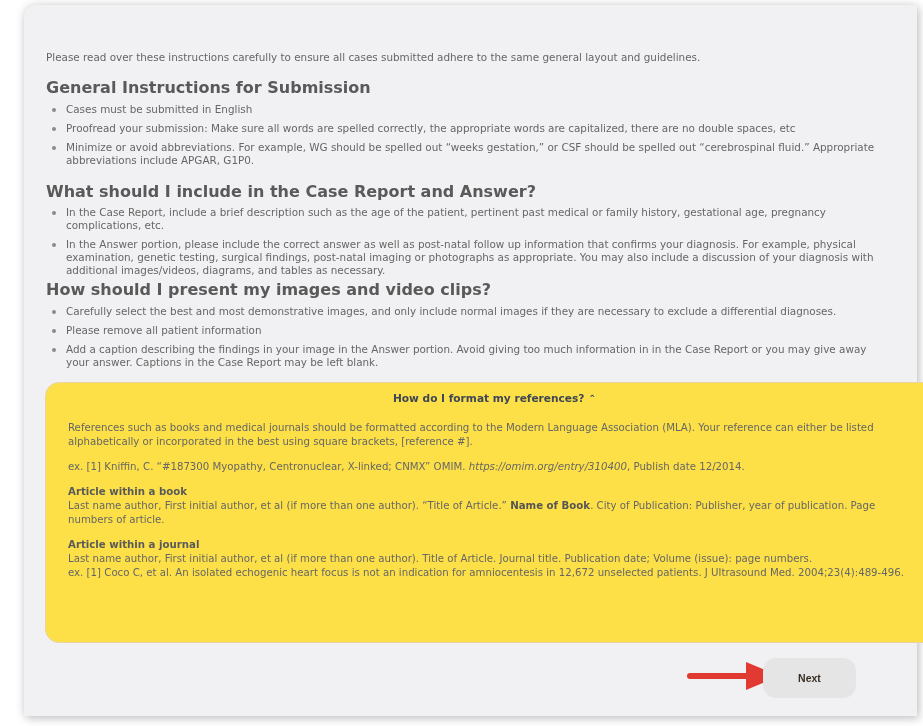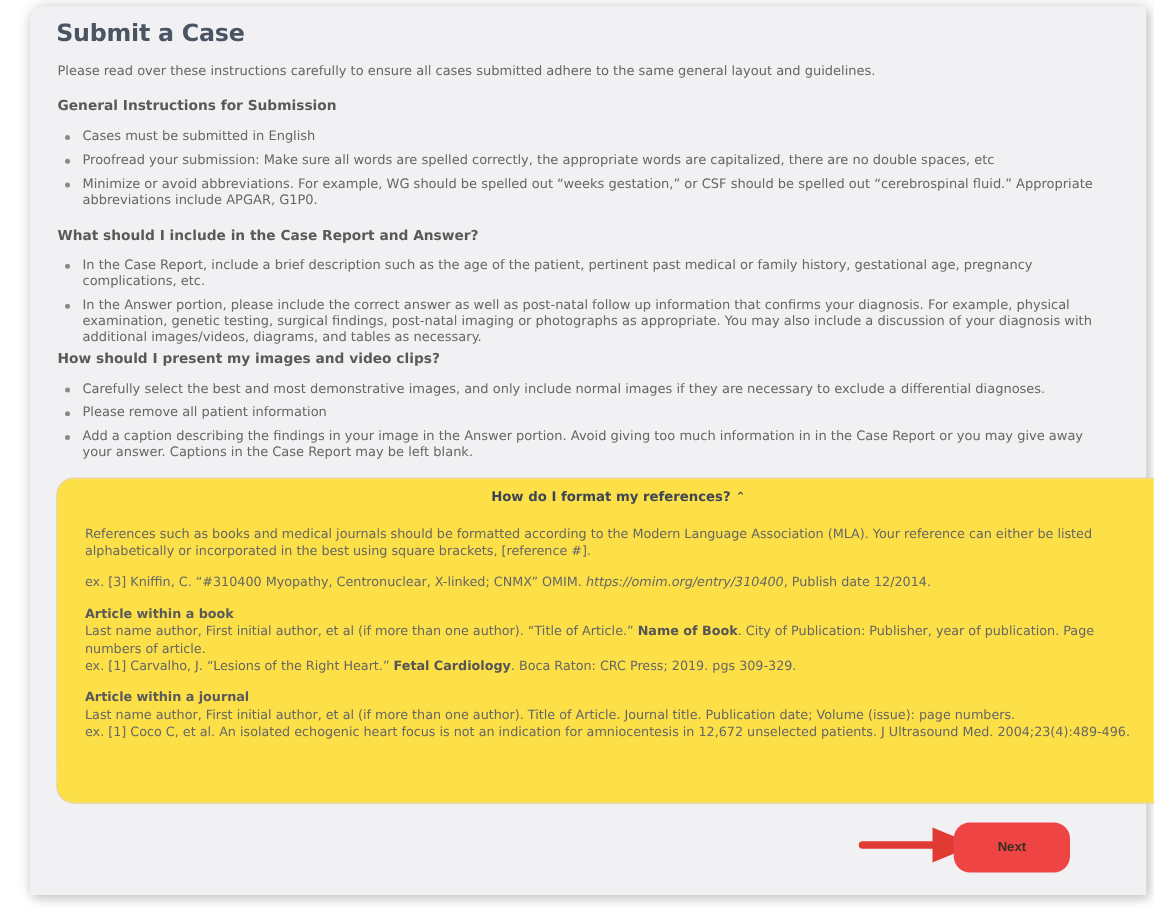--- a/index.html
+++ b/index.html
@@ -13,21 +13,21 @@
       border-top-left-radius: 12px;
     }
 
     .page-title {
       position: absolute; left: 21px; top: 11px;
       font-family: "DejaVu Sans", sans-serif; font-weight: bold;
       font-size: 19px; color: #4a5462; letter-spacing: -0.2px;
     }
     .intro { position: absolute; left: 22px; top: 46px; font-size: 10.4px; color: #666; }
 
-    .section-heading { position: absolute; left: 22px; font-size: 11px; font-weight: bold; color: #595959; }
+    .section-heading { position: absolute; left: 22px; font-size: 16px; font-weight: bold; color: #595959; }
     ul.bullets { position: absolute; left: 22px; right: 30px; list-style: none; }
     ul.bullets li { position: relative; padding-left: 20px; font-size: 10.4px; color: #666; line-height: 13px; margin-bottom: 6px; }
     ul.bullets li::before { content: ""; position: absolute; left: 6px; top: 5px; width: 4px; height: 4px; border-radius: 50%; background: #8a8a8a; }
 
     .ref-box {
       position: absolute; left: 21px; top: 377px; width: 899px; height: 261px;
       background: #fde047; border: 1px solid #e8d4a8; border-radius: 14px;
     }
     .ref-toggle {
       position: absolute; left: 0; right: 0; top: 9px; text-align: center;
@@ -37,31 +37,30 @@
     .ref-body { position: absolute; left: 22px; right: 22px; top: 38px; font-size: 10.2px; color: #666; line-height: 14px; }
     .ref-body p { margin-bottom: 11px; }
     .ref-body .ref-head { font-weight: bold; color: #5a5a5a; }
     .ref-body .blk { margin-bottom: 11px; }
     .u { text-decoration: underline; }
     .i { font-style: italic; }
     .b { font-weight: bold; color: #555; }
 
     .next-btn {
       position: absolute; left: 763px; top: 658px; width: 93px; height: 40px;
-      background: #ef4444; border-radius: 13px; border: none;
+      background: #e5e5e5; border-radius: 13px; border: none;
       font-family: "Liberation Sans", sans-serif; font-size: 10.5px; font-weight: bold; color: #3a2e22;
       display: flex; align-items: center; justify-content: center; cursor: pointer;
     }
     .arrow { position: absolute; left: 686px; top: 660px; width: 96px; height: 30px; }
   </style>
 </head>
 <body>
 
 <div class="panel">
-  <h1 class="page-title">Submit a Case</h1>
   <p class="intro">Please read over these instructions carefully to ensure all cases submitted adhere to the same general layout and guidelines.</p>
 
   <div class="section-heading" style="top:73px">General Instructions for Submission</div>
   <ul class="bullets" style="top:98px">
     <li>Cases must be submitted in English</li>
     <li>Proofread your submission: Make sure all words are spelled correctly, the appropriate words are capitalized, there are no double spaces, etc</li>
     <li>Minimize or avoid abbreviations. For example, WG should be spelled out “weeks gestation,” or CSF should be spelled out “cerebrospinal fluid.” Appropriate abbreviations include APGAR, G1P0.</li>
   </ul>
 
   <div class="section-heading" style="top:177px">What should I include in the Case Report and Answer?</div>
@@ -78,27 +77,26 @@
   </ul>
 
   <div class="ref-box">
     <div class="ref-toggle">
       <span>How do I format my references?</span><span class="chev">⌃</span>
     </div>
     <div class="ref-body">
       <p>References such as books and medical journals should be formatted according to the Modern Language Association (MLA). Your reference can either be listed alphabetically or incorporated in the best using square brackets, [reference #].</p>
 
       <div class="blk">
-        <div><span>ex. [3] Kniffin, C. “#310400 Myopathy, Centronuclear, X-linked; CNMX” OMIM. </span><span class="i">https://omim.org/entry/310400</span><span>, Publish date 12/2014.</span></div>
+        <div><span>ex. [1] Kniffin, C. “#187300 Myopathy, Centronuclear, X-linked; CNMX” OMIM. </span><span class="i">https://omim.org/entry/310400</span><span>, Publish date 12/2014.</span></div>
       </div>
 
       <div class="blk">
         <div class="ref-head">Article within a book</div>
         <div><span>Last name author, First initial author, et al (if more than one author). “Title of Article.” </span><span class="b">Name of Book</span><span>. City of Publication: Publisher, year of publication. Page numbers of article.</span></div>
-        <div><span>ex. [1] Carvalho, J. “Lesions of the Right Heart.” </span><span class="b">Fetal Cardiology</span><span>. Boca Raton: CRC Press; 2019. pgs 309-329.</span></div>
       </div>
 
       <div class="blk">
         <div class="ref-head">Article within a journal</div>
         <div>Last name author, First initial author, et al (if more than one author). Title of Article. Journal title. Publication date; Volume (issue): page numbers.</div>
         <div>ex. [1] Coco C, et al. An isolated echogenic heart focus is not an indication for amniocentesis in 12,672 unselected patients. J Ultrasound Med. 2004;23(4):489-496.</div>
       </div>
     </div>
   </div>
 </div>

